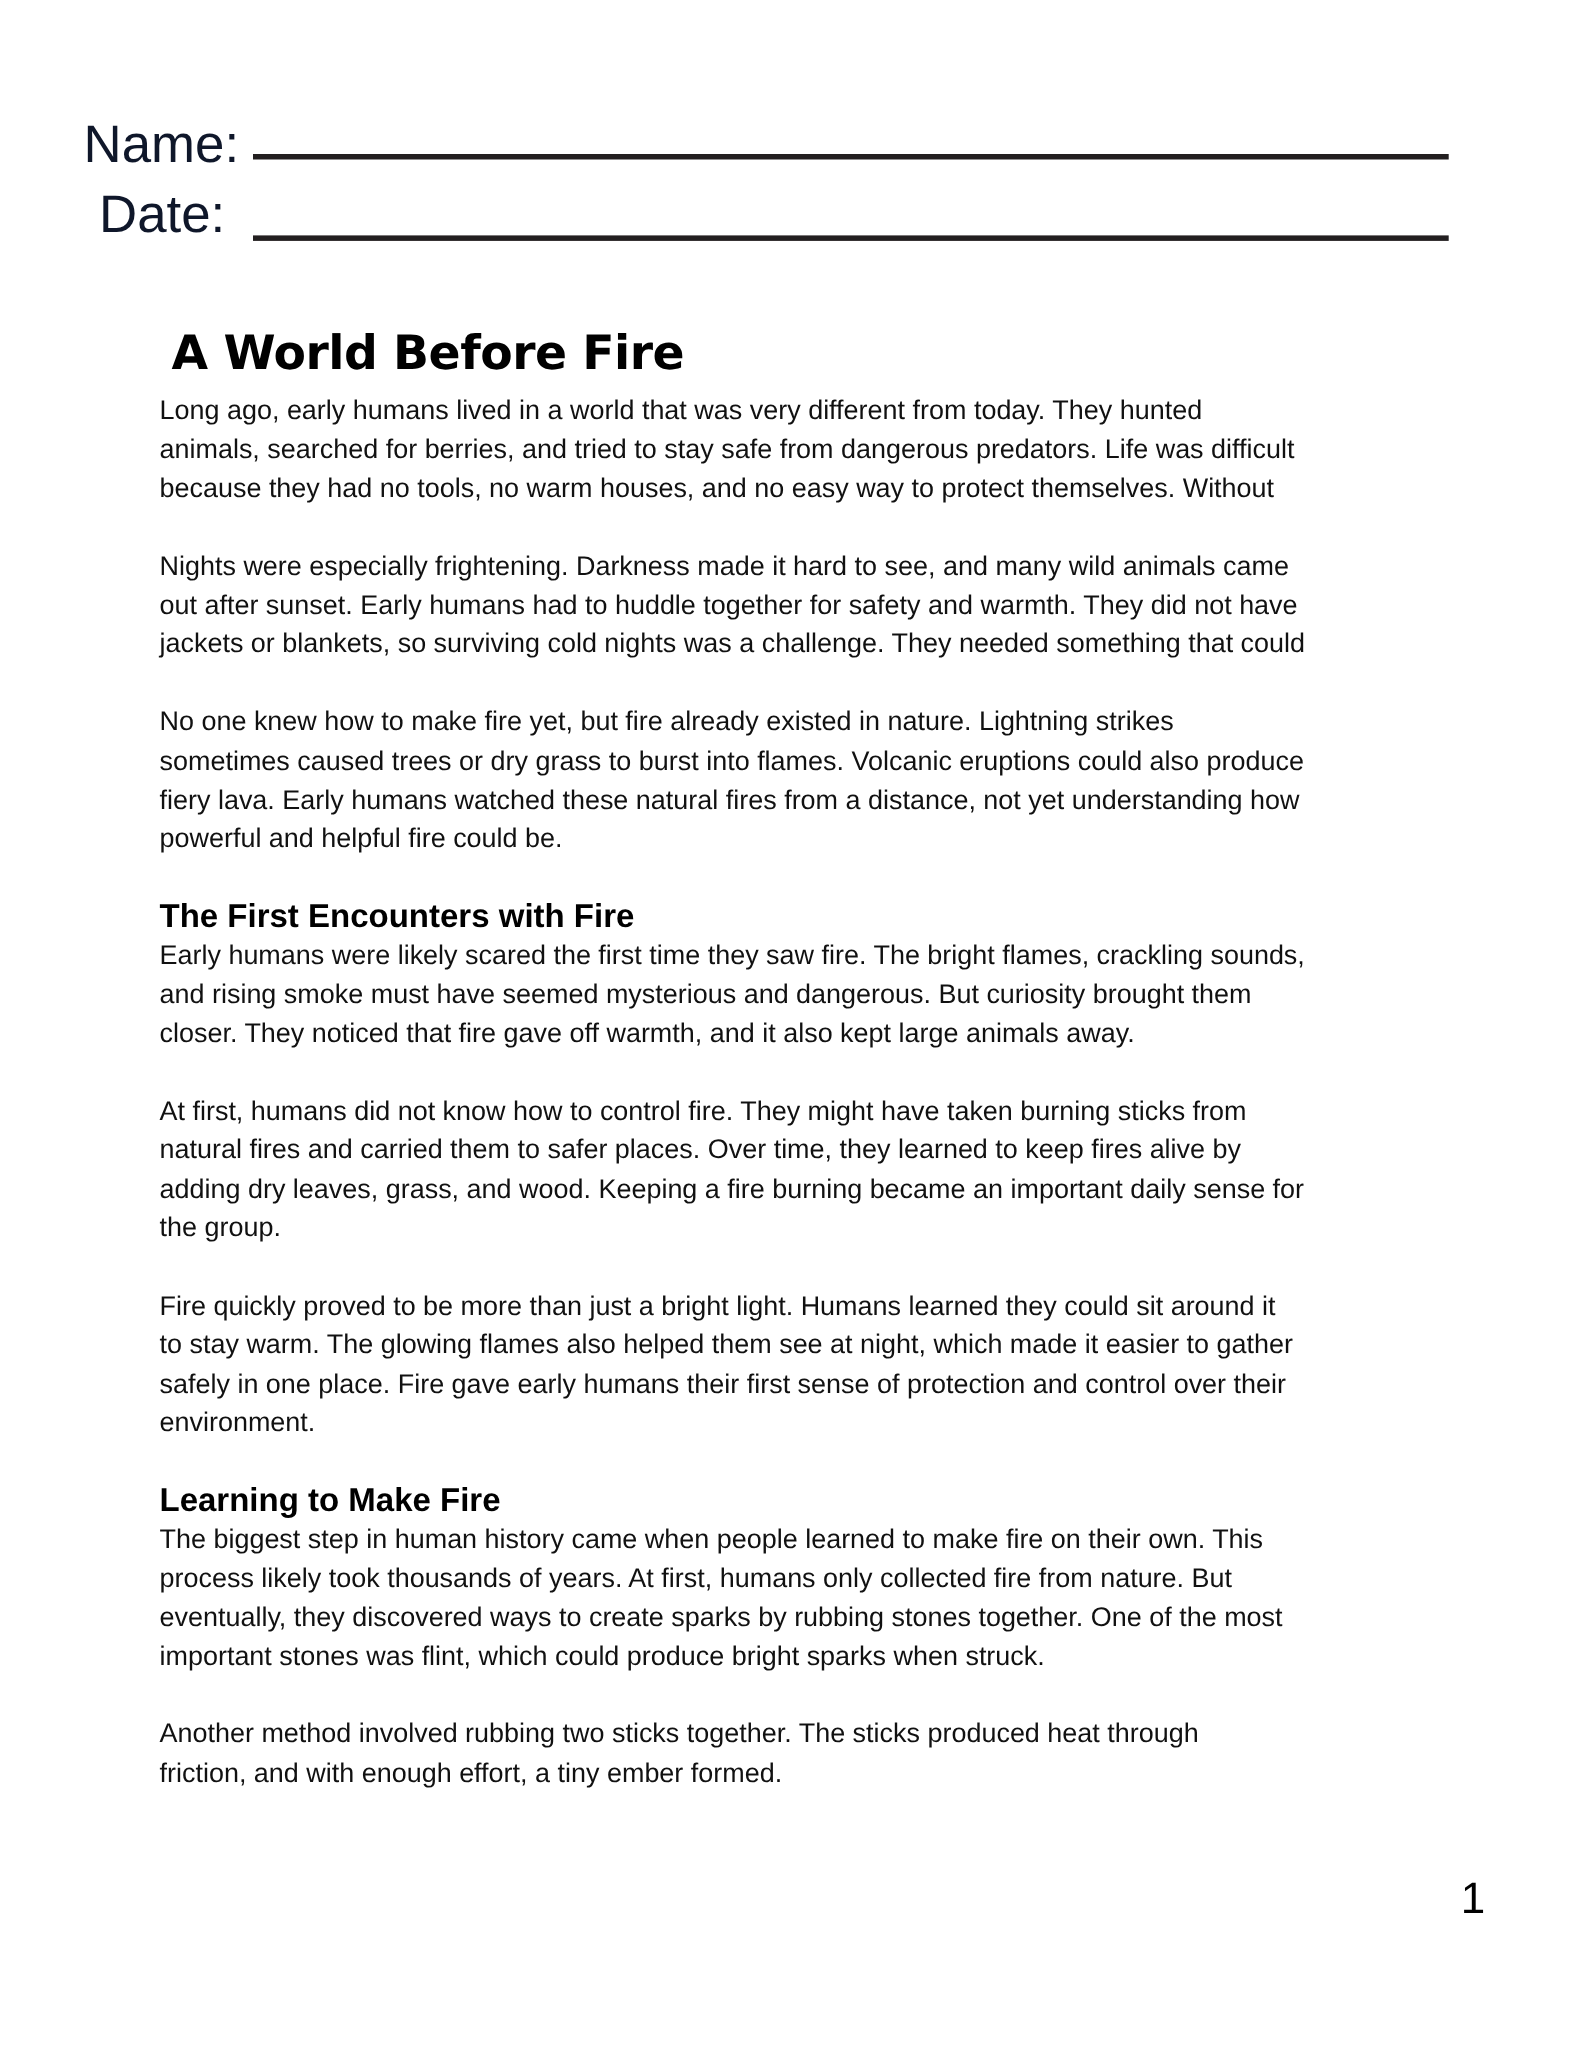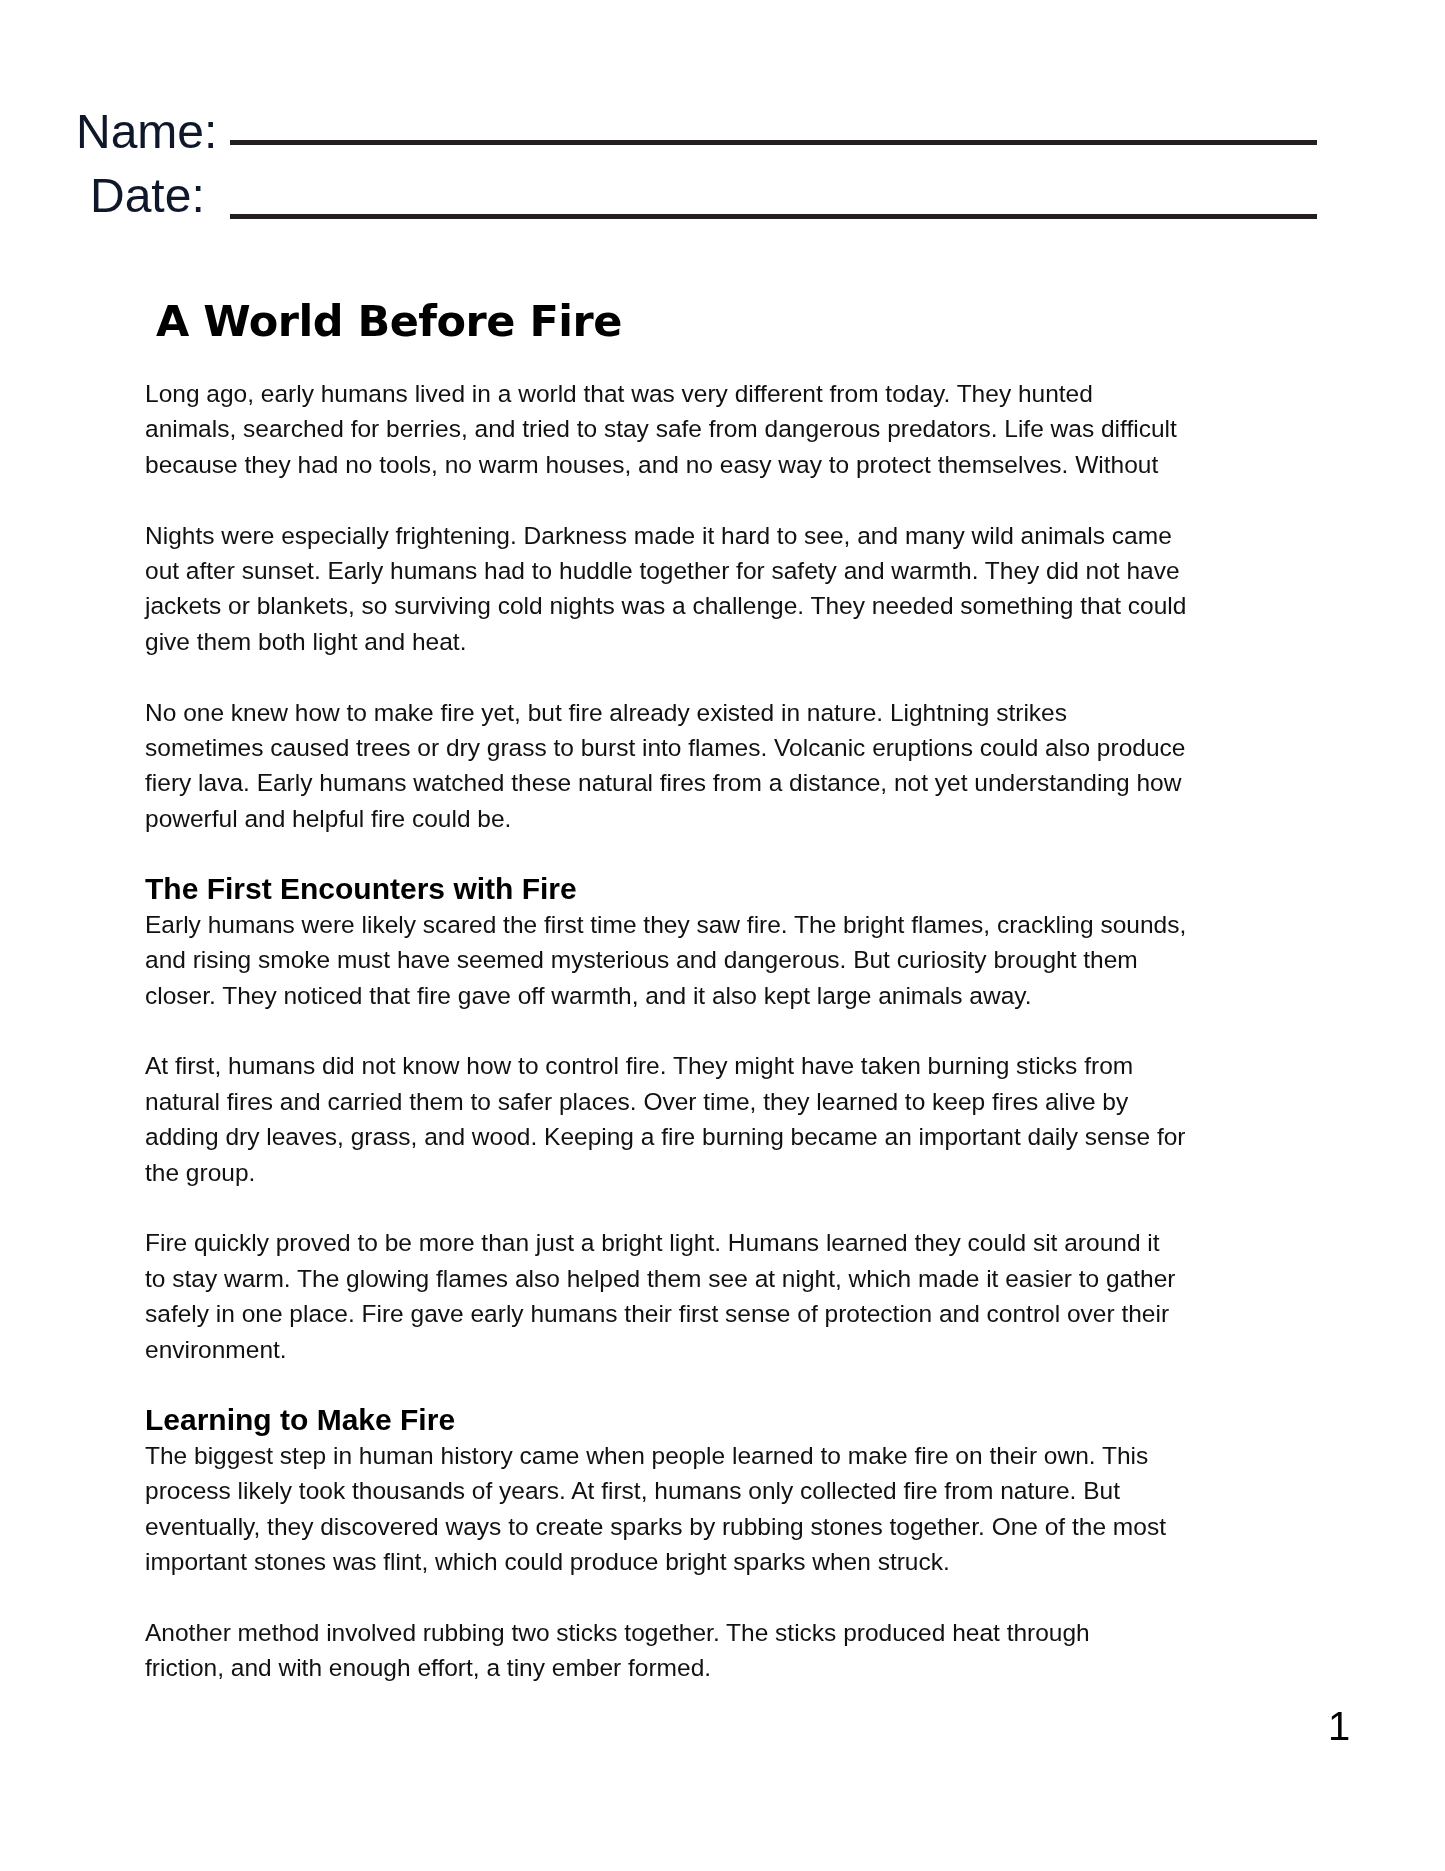--- a/index.html
+++ b/index.html
@@ -42,21 +42,20 @@
   }
   .body-text {
     position: absolute;
     left: 145px;
     top: 356px;
     width: 1180px;
     font-family: "Liberation Sans", sans-serif;
     font-size: 24.5px;
     line-height: 35.4px;
     color: #111111;
-    margin-top: 20px;
   }
   .line {
     display: block;
     height: 35.4px;
     white-space: nowrap;
   }
   .blank {
     display: block;
     height: 35.4px;
   }
@@ -95,21 +94,20 @@
     <span class="line">Long ago, early humans lived in a world that was very different from today. They hunted</span>
     <span class="line">animals, searched for berries, and tried to stay safe from dangerous predators. Life was difficult</span>
     <span class="line">because they had no tools, no warm houses, and no easy way to protect themselves. Without</span>
   </div>
   <span class="blank"></span>
 
   <div>
     <span class="line">Nights were especially frightening. Darkness made it hard to see, and many wild animals came</span>
     <span class="line">out after sunset. Early humans had to huddle together for safety and warmth. They did not have</span>
     <span class="line">jackets or blankets, so surviving cold nights was a challenge. They needed something that could</span>
-    <span class="line">give them both light and heat.</span>
   </div>
   <span class="blank"></span>
 
   <div>
     <span class="line">No one knew how to make fire yet, but fire already existed in nature. Lightning strikes</span>
     <span class="line">sometimes caused trees or dry grass to burst into flames. Volcanic eruptions could also produce</span>
     <span class="line">fiery lava. Early humans watched these natural fires from a distance, not yet understanding how</span>
     <span class="line">powerful and helpful fire could be.</span>
   </div>
   <span class="blank"></span>

